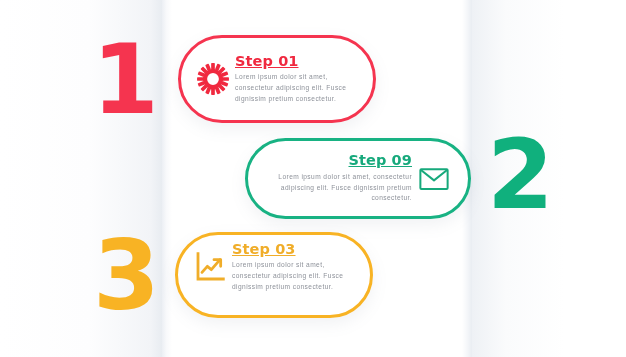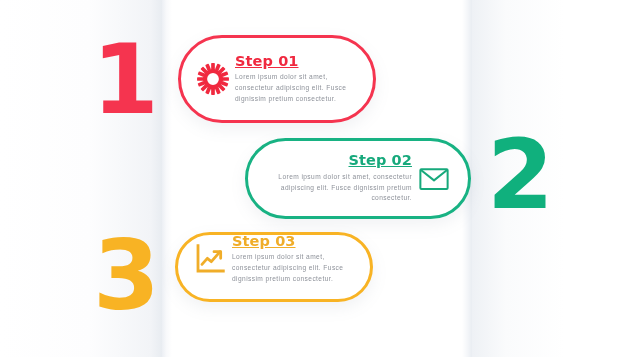--- a/index.html
+++ b/index.html
@@ -104,21 +104,21 @@
     border-radius: 42px;
     border-color: #18b283;
     box-shadow: 0 6px 16px rgba(120, 130, 150, 0.10);
     padding: 0 14px 0 16px;
     flex-direction: row;
   }
   .card-3 {
     left: 175px;
     top: 232px;
     width: 198px;
-    height: 70px;
+    height: 86px;
     border-radius: 43px;
     border-color: #f8b324;
     box-shadow: 0 6px 16px rgba(120, 130, 150, 0.10);
     padding: 0 14px 16px 12px;
   }
 
   .icon-slot {
     flex: 0 0 auto;
     width: 40px;
     height: 40px;
@@ -198,21 +198,21 @@
       </svg>
     </div>
     <div class="text-slot">
       <div class="step-title title-1">Step 01</div>
       <p class="step-body">Lorem ipsum dolor sit amet, consectetur adipiscing elit. Fusce dignissim pretium consectetur.</p>
     </div>
   </div>
 
   <div class="card card-2">
     <div class="text-slot right">
-      <div class="step-title title-2">Step 02</div>
+      <div class="step-title title-2">Step 09</div>
       <p class="step-body">Lorem ipsum dolor sit amet, consectetur adipiscing elit. Fusce dignissim pretium consectetur.</p>
     </div>
     <div class="icon-slot">
       <svg width="30" height="30" viewBox="0 0 48 40" aria-hidden="true">
         <rect x="2.2" y="4.2" width="43.6" height="31.6" rx="1.6" fill="none" stroke="#17a97c" stroke-width="3.2"></rect>
         <path d="M3.6 6 24 22.2 44.4 6" fill="none" stroke="#17a97c" stroke-width="3.2" stroke-linecap="round" stroke-linejoin="round"></path>
       </svg>
     </div>
   </div>
 

